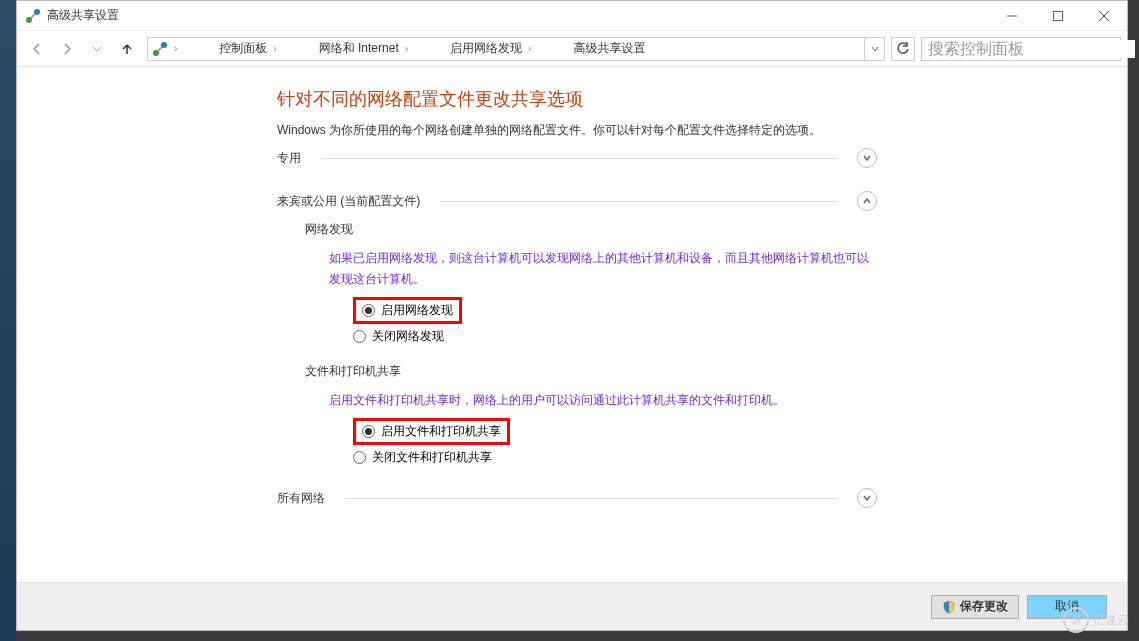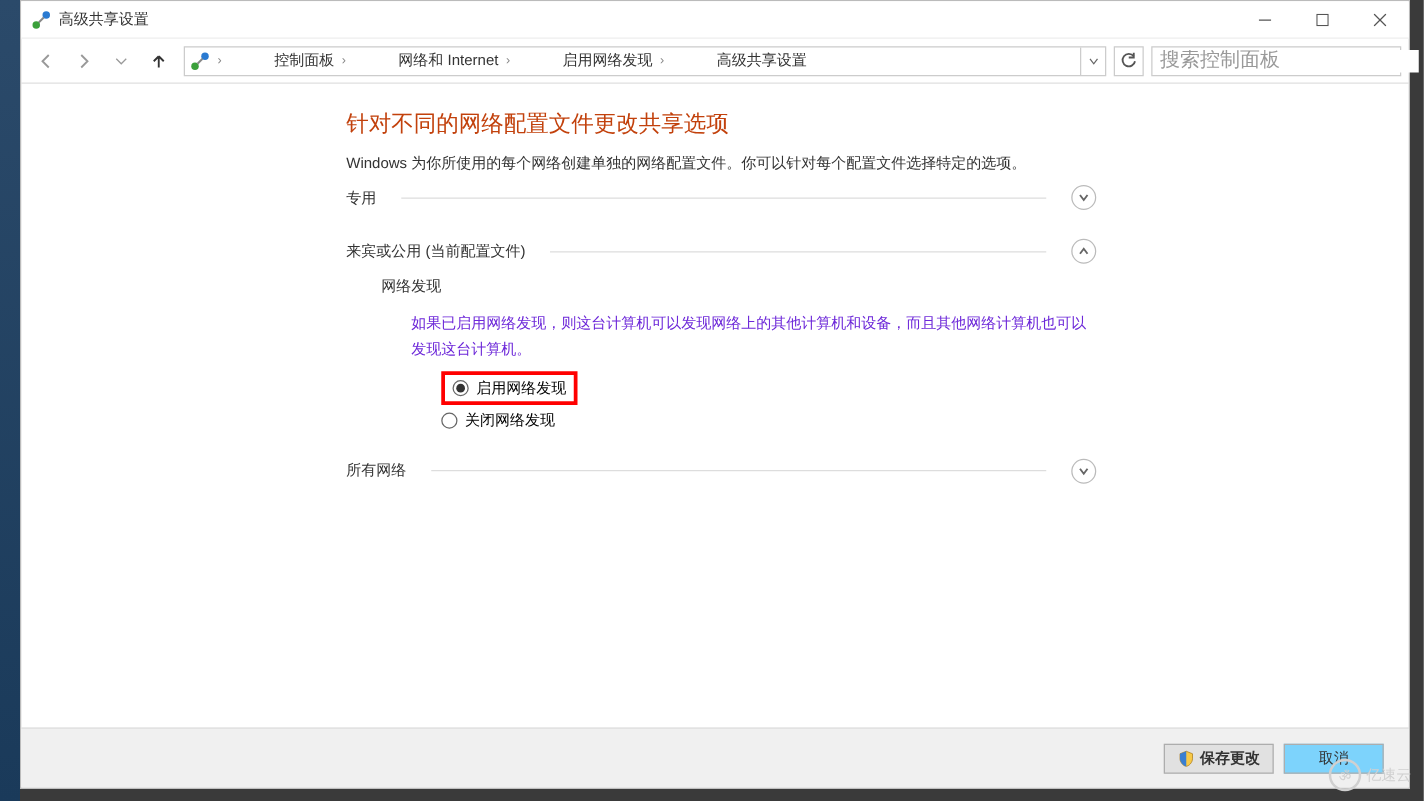--- a/index.html
+++ b/index.html
@@ -173,20 +173,36 @@
               <span>启用网络发现</span>
             </span>
           </div>
           <div class="radio-row">
             <span class="radio"></span>
             <span>关闭网络发现</span>
           </div>
         </div>
       </div>
 
+      <div class="sub-section" style="margin-top:18px">
+        <div class="sub-title">文件和打印机共享</div>
+        <p class="sub-desc">启用文件和打印机共享时，网络上的用户可以访问通过此计算机共享的文件和打印机。</p>
+        <div class="radio-group">
+          <div class="radio-row">
+            <span class="highlight">
+              <span class="radio checked"></span>
+              <span>启用文件和打印机共享</span>
+            </span>
+          </div>
+          <div class="radio-row">
+            <span class="radio"></span>
+            <span>关闭文件和打印机共享</span>
+          </div>
+        </div>
+      </div>
 
       <div class="section-row" style="margin-top:22px">
         <span class="section-label">所有网络</span>
         <span class="section-line"></span>
         <span class="chevron-btn">
             <svg width="10" height="10" viewBox="0 0 10 10">
               <path d="M2 3 L5 7 L8 3" fill="none" stroke="currentColor" stroke-width="1.5"></path>
             </svg>
           </span>
       </div>

